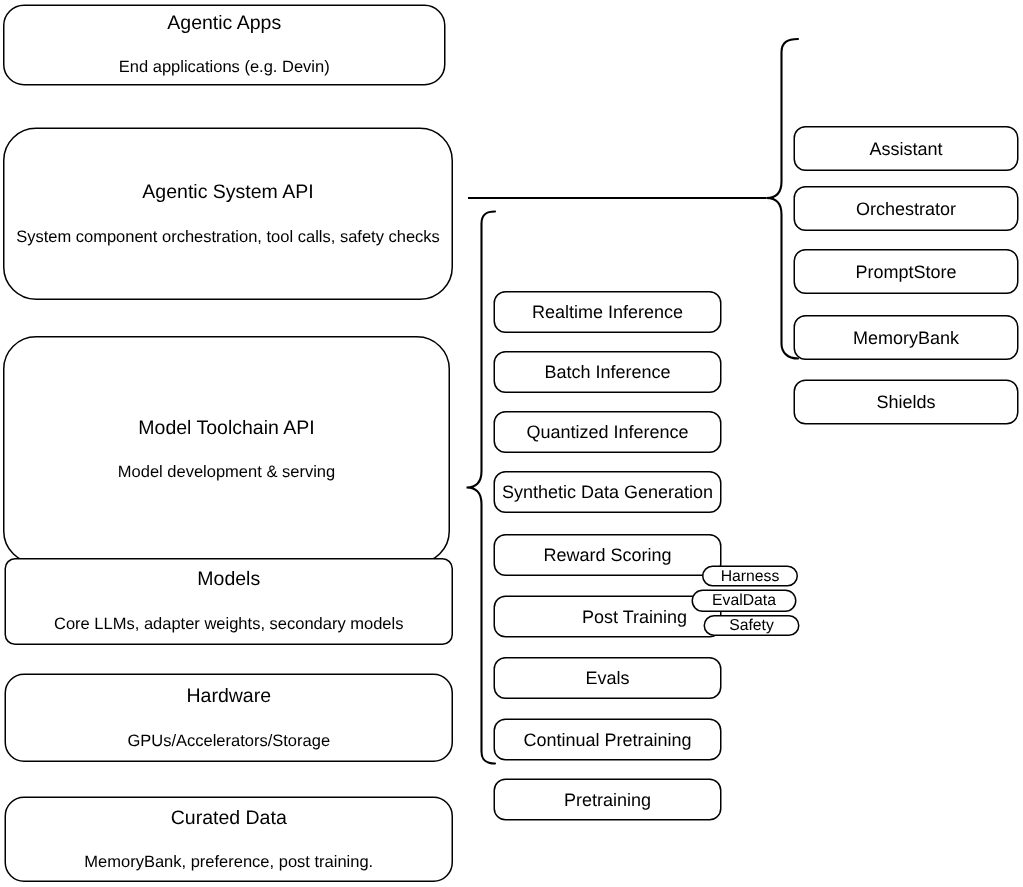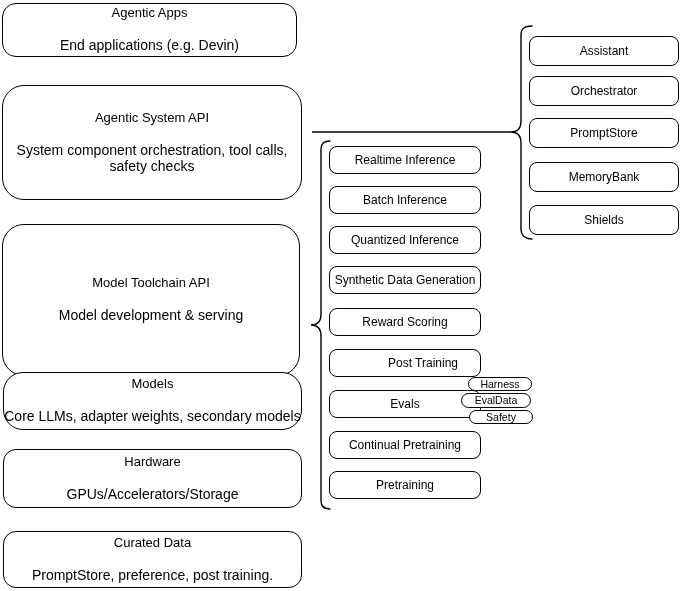--- a/index.html
+++ b/index.html
@@ -25,33 +25,34 @@
     background: #fff;
     display: flex;
     flex-direction: column;
     align-items: center;
     justify-content: center;
     text-align: center;
     gap: 16px;
     z-index: 1;
   }
   .lbox .title { font-size: 13px; line-height: 1.15; }
-  .lbox .subtitle { font-size: 14px; line-height: 1.15; }
+  .lbox .subtitle { font-size: 11px; line-height: 1.15; }
   .mbox, .rbox {
     position: absolute;
     box-sizing: border-box;
     border: 1.5px solid #000;
     border-radius: 8px;
     background: #fff;
     display: flex;
     align-items: center;
     justify-content: center;
     text-align: center;
     font-size: 12px;
     z-index: 1;
+    margin-top: 48px;
   }
   .mbox { left: 329px; width: 152px; height: 28px; }
   .rbox { left: 529px; width: 150px; height: 30px; }
   .pill {
     position: absolute;
     box-sizing: border-box;
     border: 1.5px solid #000;
     border-radius: 999px;
     background: #fff;
     display: flex;
@@ -81,33 +82,33 @@
   <div class="lbox" style="left:2px; top:85px; width:300px; height:115px; border-radius:22px;">
     <div class="title">Agentic System API</div>
     <div class="subtitle">System component orchestration, tool calls, safety checks</div>
   </div>
 
   <div class="lbox" style="left:2px; top:224px; width:298px; height:152px; border-radius:22px;">
     <div class="title">Model Toolchain API</div>
     <div class="subtitle">Model development &amp; serving</div>
   </div>
 
-  <div class="lbox" style="left:3px; top:372px; width:299px; height:58px; border-radius:20px;">
+  <div class="lbox" style="left:3px; top:372px; width:299px; height:58px; border-radius:7px;">
     <div class="title">Models</div>
     <div class="subtitle">Core LLMs, adapter weights, secondary models</div>
   </div>
 
   <div class="lbox" style="left:3px; top:449px; width:299px; height:59px; border-radius:13px;">
     <div class="title">Hardware</div>
     <div class="subtitle">GPUs/Accelerators/Storage</div>
   </div>
 
   <div class="lbox" style="left:3px; top:531px; width:299px; height:57px; border-radius:13px;">
     <div class="title">Curated Data</div>
-    <div class="subtitle">PromptStore, preference, post training.</div>
+    <div class="subtitle">MemoryBank, preference, post training.</div>
   </div>
 
   <div class="mbox" style="top:146px;">Realtime Inference</div>
   <div class="mbox" style="top:186px;">Batch Inference</div>
   <div class="mbox" style="top:226px;">Quantized Inference</div>
   <div class="mbox" style="top:266px;">Synthetic Data Generation</div>
   <div class="mbox" style="top:308px;">Reward Scoring</div>
   <div class="mbox" style="top:349px;padding-left:36px;">Post Training</div>
   <div class="mbox" style="top:390px;">Evals</div>
   <div class="mbox" style="top:431px;">Continual Pretraining</div>

